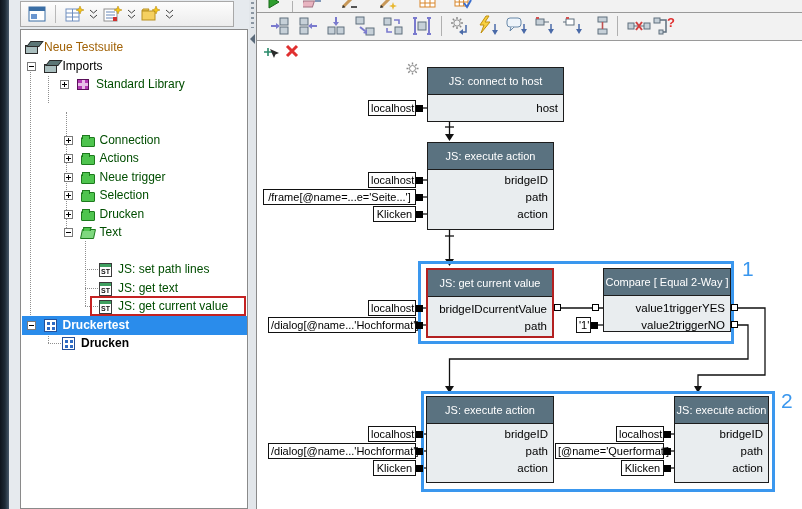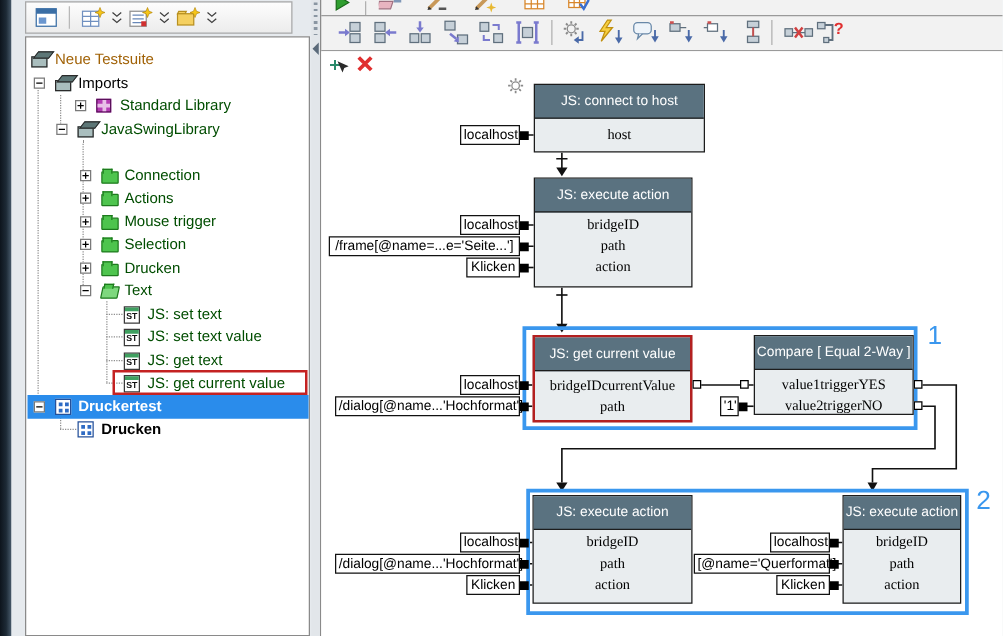--- a/index.html
+++ b/index.html
@@ -80,21 +80,21 @@
 
   
   .canvas { position:absolute; left:0; top:41px; width:546px; height:468px; background:#fff; }
   .node { position:absolute; border:1px solid #1c1c1c; background:#e9edef; }
   .node.red { border:2px solid #b32020; }
   .node-h { height:27px; line-height:26px; background:#5a7280; color:#fff; text-align:center;
     font-size:11px; border-bottom:1px solid #1c1c1c; white-space:nowrap; overflow:hidden; }
   .nbody { padding-top:2px; }
   .nbody.p4 { padding-top:4px; }
   .nrow { height:17px; line-height:17px; font-size:11.5px; padding:0 5px;
-    display:flex; justify-content:center; white-space:nowrap;font-family:Liberation Serif, serif; }
+    display:flex; justify-content:flex-end; white-space:nowrap; }
   .lbl { position:absolute; height:16px; line-height:14px; border:1px solid #111; background:#fff;
     font-size:11px; text-align:center; white-space:nowrap; padding:0 2px; }
   .lbl::after { content:""; position:absolute; right:-8px; top:50%; margin-top:-3.5px;
     width:7px; height:7px; background:#000; }
   .osq { position:absolute; width:7px; height:7px; border:1px solid #000; background:#fff; }
   .grp { position:absolute; border:3px solid #3a97ee; }
   .gnum { position:absolute; color:#3a97ee; font-size:21px; }
 </style>
 </head>
 <body>
@@ -165,68 +165,56 @@
     <div class="trow" style="top: 26.5px;">
       <span class="exp minus" style="left: 4.5px;"></span>
       <span class="tic ic-cube" style="left: 21.5px;"></span>
       <span class="tlb" style="left: 40.5px; color: rgb(0, 0, 0);">Imports</span>
     </div>
     <div class="trow" style="top: 45px; margin-left: 15px;">
       <span class="exp plus" style="left: 23px;"></span>
       <span class="tic ic-gift" style="left: 40px;"></span>
       <span class="tlb" style="left: 59px; color: rgb(0, 77, 0);">Standard Library</span>
     </div>
-    <div class="trow" style="top: 63.5px;">
-      <span class="exp minus" style="left: 23px;"></span>
-      <span class="tic ic-cube" style="left: 40px;"></span>
-      <span class="tlb" style="left: 59px; color: rgb(0, 77, 0);">JavaSwingLibrary</span>
-    </div>
     <div class="trow" style="top: 100.5px;">
       <span class="exp plus" style="left: 41.5px;"></span>
       <span class="tic ic-folder" style="left: 58.5px;"></span>
       <span class="tlb" style="left: 77.5px; color: rgb(0, 77, 0);">Connection</span>
     </div>
     <div class="trow" style="top: 119px;">
       <span class="exp plus" style="left: 41.5px;"></span>
       <span class="tic ic-folder" style="left: 58.5px;"></span>
       <span class="tlb" style="left: 77.5px; color: rgb(0, 77, 0);">Actions</span>
     </div>
     <div class="trow" style="top: 137.5px;">
       <span class="exp plus" style="left: 41.5px;"></span>
       <span class="tic ic-folder" style="left: 58.5px;"></span>
-      <span class="tlb" style="left: 77.5px; color: rgb(0, 77, 0);">Mouse trigger</span>
+      <span class="tlb" style="left: 77.5px; color: rgb(0, 77, 0);">Neue trigger</span>
     </div>
     <div class="trow" style="top: 156px;">
       <span class="exp plus" style="left: 41.5px;"></span>
       <span class="tic ic-folder" style="left: 58.5px;"></span>
       <span class="tlb" style="left: 77.5px; color: rgb(0, 77, 0);">Selection</span>
     </div>
     <div class="trow" style="top: 174.5px;">
       <span class="exp plus" style="left: 41.5px;"></span>
       <span class="tic ic-folder" style="left: 58.5px;"></span>
       <span class="tlb" style="left: 77.5px; color: rgb(0, 77, 0);">Drucken</span>
     </div>
     <div class="trow" style="top: 193px;">
       <span class="exp minus" style="left: 41.5px;"></span>
       <span class="tic ic-folder-open" style="left: 58.5px;"></span>
       <span class="tlb" style="left: 77.5px; color: rgb(0, 77, 0);">Text</span>
-    </div>
-    <div class="trow" style="top: 211.5px;">
-      <span class="stub" style="left: 63px;"></span>
-      <span class="tic ic-st" style="left: 77px;">
-        <span>ST</span>
-      </span>
-      <span class="tlb" style="left: 96px; color: rgb(0, 77, 0);">JS: set text</span>
     </div>
     <div class="trow" style="top: 230px;">
       <span class="stub" style="left: 63px;"></span>
       <span class="tic ic-st" style="left: 77px;">
         <span>ST</span>
       </span>
-      <span class="tlb" style="left: 96px; color: rgb(0, 77, 0);">JS: set text value</span>
+      <span class="tlb" style="left: 96px; color: rgb(0, 77, 0);">JS: set path lines</span>
     </div>
     <div class="trow" style="top: 248.5px;">
       <span class="stub" style="left: 63px;"></span>
       <span class="tic ic-st" style="left: 77px;">
         <span>ST</span>
       </span>
       <span class="tlb" style="left: 96px; color: rgb(0, 77, 0);">JS: get text</span>
     </div>
     <div class="trow" style="top: 267px;">
       <span class="stub" style="left: 63px;"></span>

